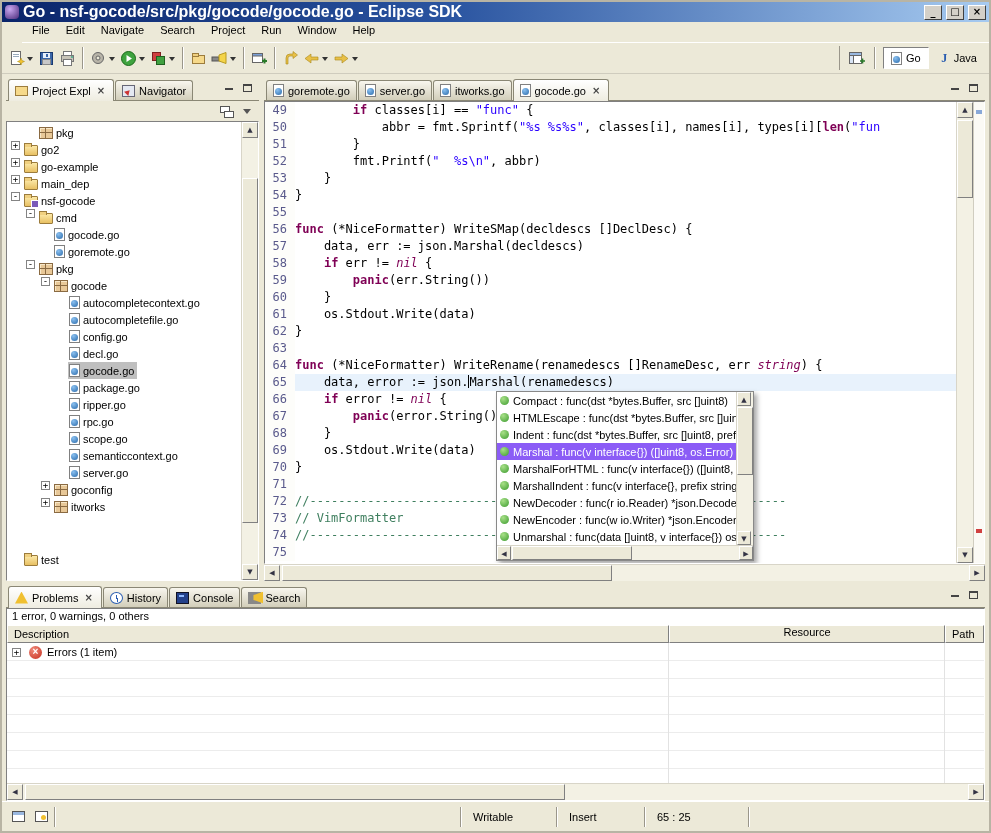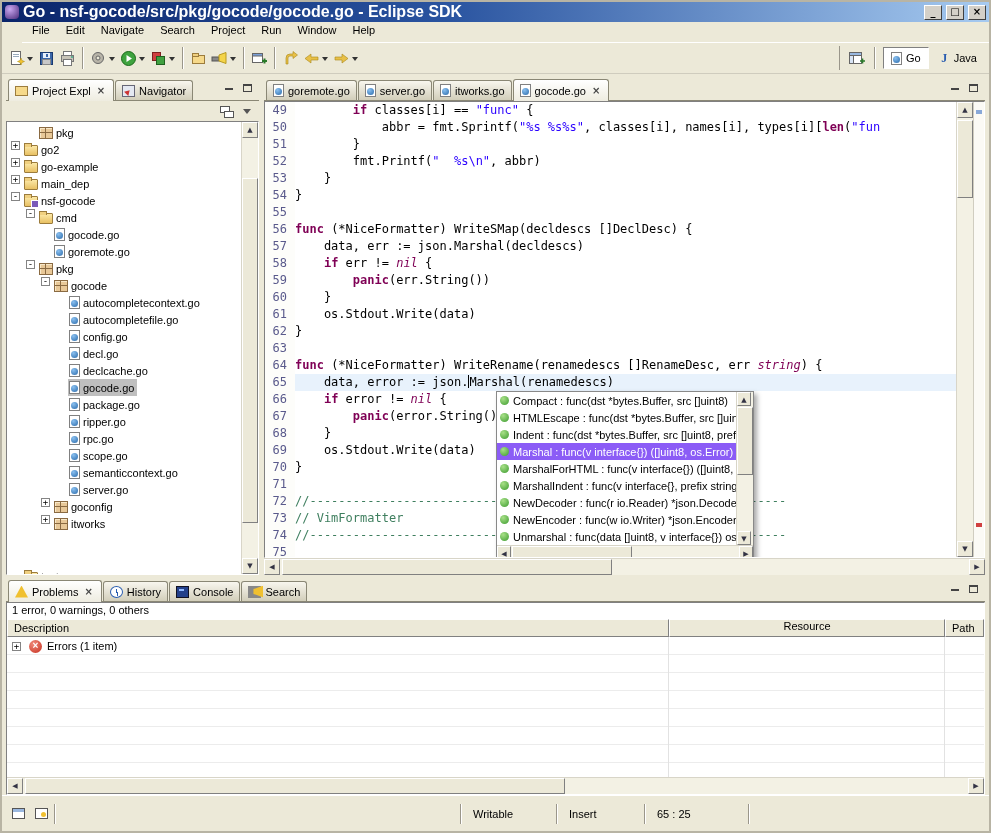--- a/index.html
+++ b/index.html
@@ -114,21 +114,21 @@
 .hcell:nth-child(1){width:662px;}
 .hcell:nth-child(2){width:276px;flex-direction:column;}
 .hcell:nth-child(3){flex:1;}
 .sortasc{width:0;height:0;border:4px solid transparent;border-bottom:5px solid #555;display:inline-block;margin-bottom:3px;}
 .prows{flex:1;position:relative;font-size:11px;background-image:repeating-linear-gradient(to bottom,#fff 0 17px,#ececec 17px 18px);overflow:hidden;}
 .cguide{position:absolute;top:0;bottom:0;width:1px;background:#e2e2e2;}
 .erow{height:18px;display:flex;align-items:center;gap:5px;padding-left:5px;position:relative;z-index:1;}
 .ic-error{width:13px;height:13px;border-radius:50%;background:radial-gradient(circle at 35% 30%,#f08a7a,#C62F1F);position:relative;flex:none;}
 .ic-error::before{content:"×";position:absolute;left:0;right:0;top:-1px;text-align:center;color:#fff;font:bold 10px/14px "Liberation Sans",sans-serif;}
 
-.statusbar{height:36px;flex:none;display:flex;align-items:center;padding:2px 6px;gap:3px;font-size:11px;border-top:1px solid #fff;}
+.statusbar{height:30px;flex:none;display:flex;align-items:center;padding:2px 6px;gap:3px;font-size:11px;border-top:1px solid #fff;}
 .stbtn{width:20px;height:20px;display:flex;align-items:center;justify-content:center;}
 .stico1{width:13px;height:11px;border:1px solid #555;background:linear-gradient(#9ab8e0 0 3px,#fff 3px);display:block;}
 .stico2{width:13px;height:11px;border:1px solid #555;background:#fff;display:block;position:relative;}
 .stico2::after{content:"";position:absolute;right:1px;bottom:1px;width:5px;height:5px;border-radius:50%;background:#F0C030;}
 .sdiv{width:2px;height:20px;border-left:1px solid #9a968a;border-right:1px solid #fff;flex:none;}
 .scell{height:20px;display:flex;align-items:center;padding:0 8px;white-space:nowrap;}
 </style>
 </head>
 <body>
 
@@ -387,27 +387,20 @@
               <span class="isel">
                 <span class="ic ic-gofile"></span>
                 <span>config.go</span>
               </span>
             </div>
             <div class="titem" style="padding-left: 49px;">
               <span class="texp blank">+</span>
               <span class="isel">
                 <span class="ic ic-gofile"></span>
                 <span>decl.go</span>
-              </span>
-            </div>
-            <div class="titem" style="padding-left: 49px;">
-              <span class="texp blank">+</span>
-              <span class="isel">
-                <span class="ic ic-gofile"></span>
-                <span>declcache.go</span>
               </span>
             </div>
             <div class="titem" style="padding-left: 49px;">
               <span class="texp blank">+</span>
               <span class="isel sel">
                 <span class="ic ic-gofile"></span>
                 <span>gocode.go</span>
               </span>
             </div>
             <div class="titem" style="padding-left: 49px;">

